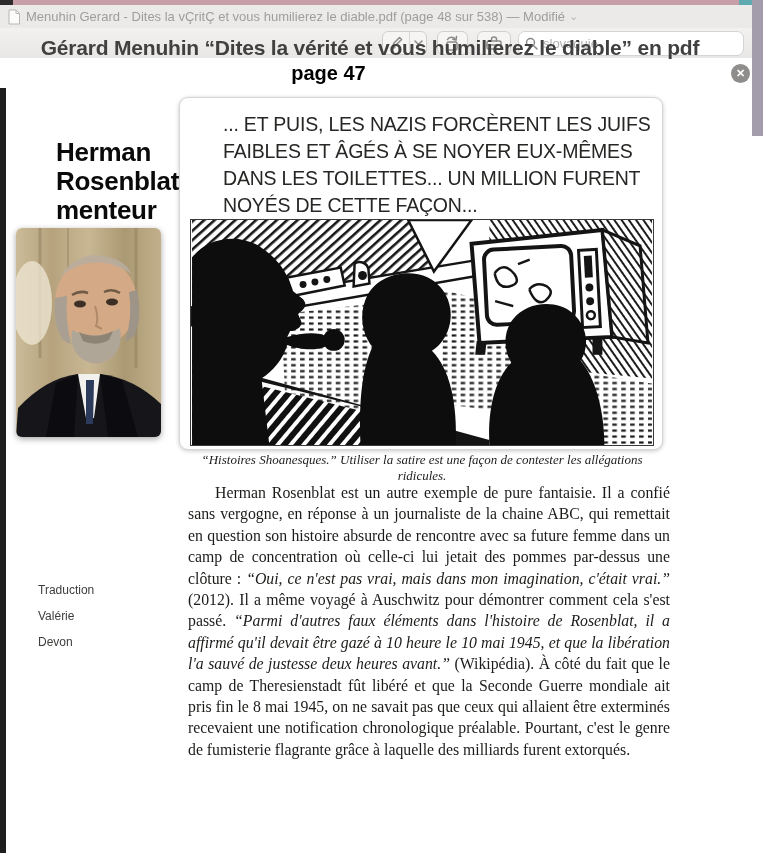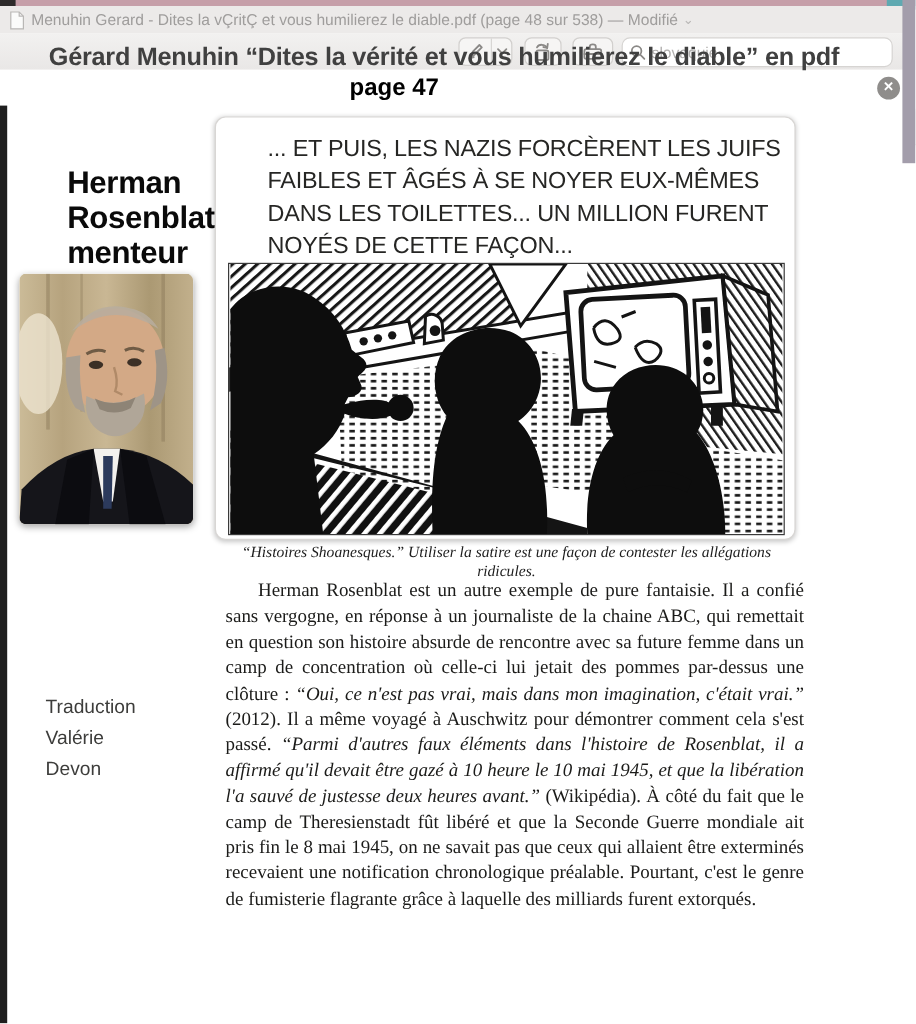--- a/index.html
+++ b/index.html
@@ -123,21 +123,21 @@
   .img-caption {
     position:absolute; left:180px; top:364px; width:484px; text-align:center;
     font-family:"Liberation Serif", serif; font-style:italic; font-size:13px; color:#1c1c1c;
   }
   .body-text {
     position:absolute; left:188px; top:394px; width:482px;
     font-family:"Liberation Serif", serif; font-size:15.8px; color:#1b1b19;
     line-height:21.4px; text-align:justify; text-indent:27px;
   }
   .translation {
-    position:absolute; left:38px; top:489px; font-size:16px; color:#3d3d3b;
+    position:absolute; left:38px; top:489px; font-size:12px; color:#3d3d3b;
     line-height:26px; white-space:pre-line;
   }
   .bottom-quote {
     position:absolute; left:70px; top:656px; width:660px;
     font-size:29px; font-weight:bold; color:#000; line-height:38px;
     letter-spacing:-0.5px; white-space:pre-line;
   }
 
   .icon-stroke { stroke:#8b8987; fill:none; stroke-width:1.5; stroke-linecap:round; stroke-linejoin:round; }
 </style>

